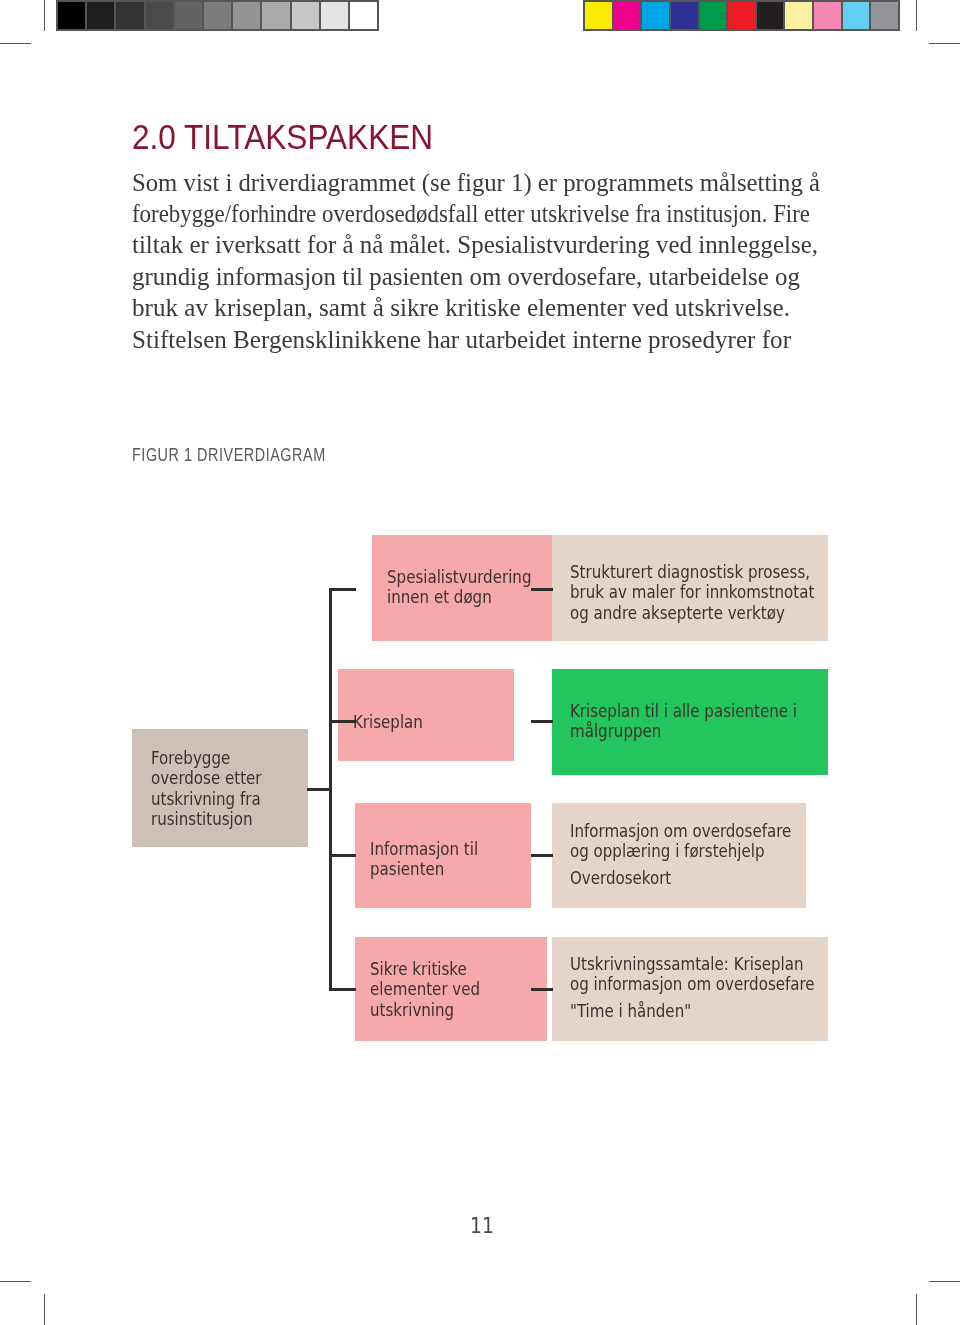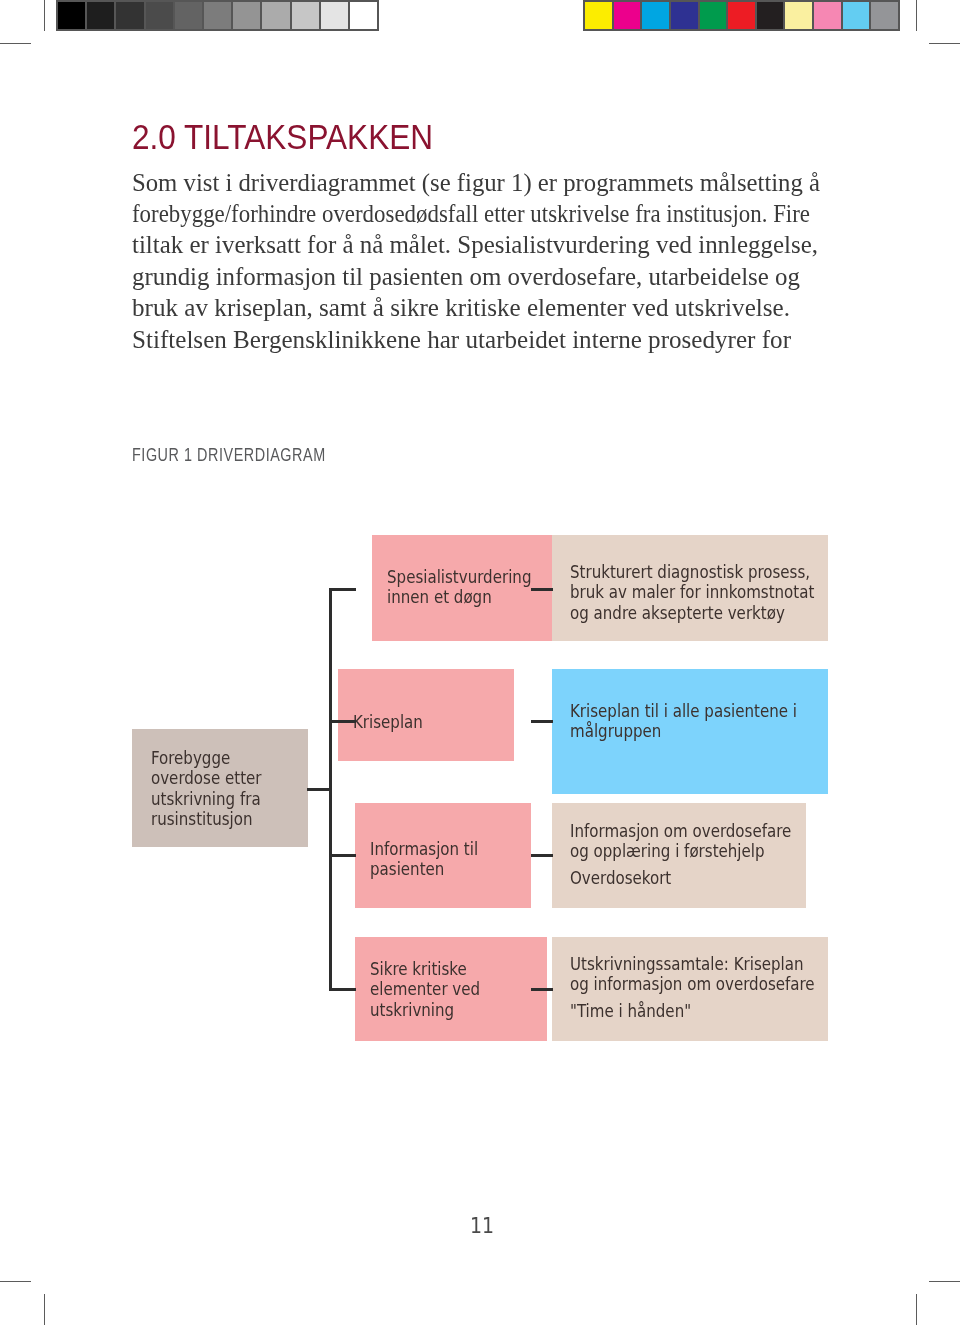--- a/index.html
+++ b/index.html
@@ -117,21 +117,21 @@
         </div>
       </div>
       <div class="line" style="left: 531px; top: 588px; width: 22px; height: 3px;"></div>
       <div class="node" style="left: 338px; top: 669px; width: 176px; height: 92px; background: rgb(246, 169, 171);">
         <div class="txt" style="left: 15px; top: 43px; font-size: 18px; line-height: 20.4px;">
           <div>
             <div>Kriseplan</div>
           </div>
         </div>
       </div>
-      <div class="node" style="left: 552px; top: 669px; width: 276px; height: 125px; background: #7dd3fc;">
+      <div class="node" style="left: 552px; top: 669px; width: 276px; height: 106px; background: #22c55e;">
         <div class="txt" style="left: 18px; top: 32px; font-size: 18px; line-height: 20.4px;">
           <div>
             <div>Kriseplan til i alle pasientene i</div>
             <div>målgruppen</div>
           </div>
         </div>
       </div>
       <div class="line" style="left: 531px; top: 720px; width: 22px; height: 3px;"></div>
       <div class="node" style="left: 355px; top: 803px; width: 176px; height: 105px; background: rgb(246, 169, 171);">
         <div class="txt" style="left: 15px; top: 36px; font-size: 18px; line-height: 20.4px;">

